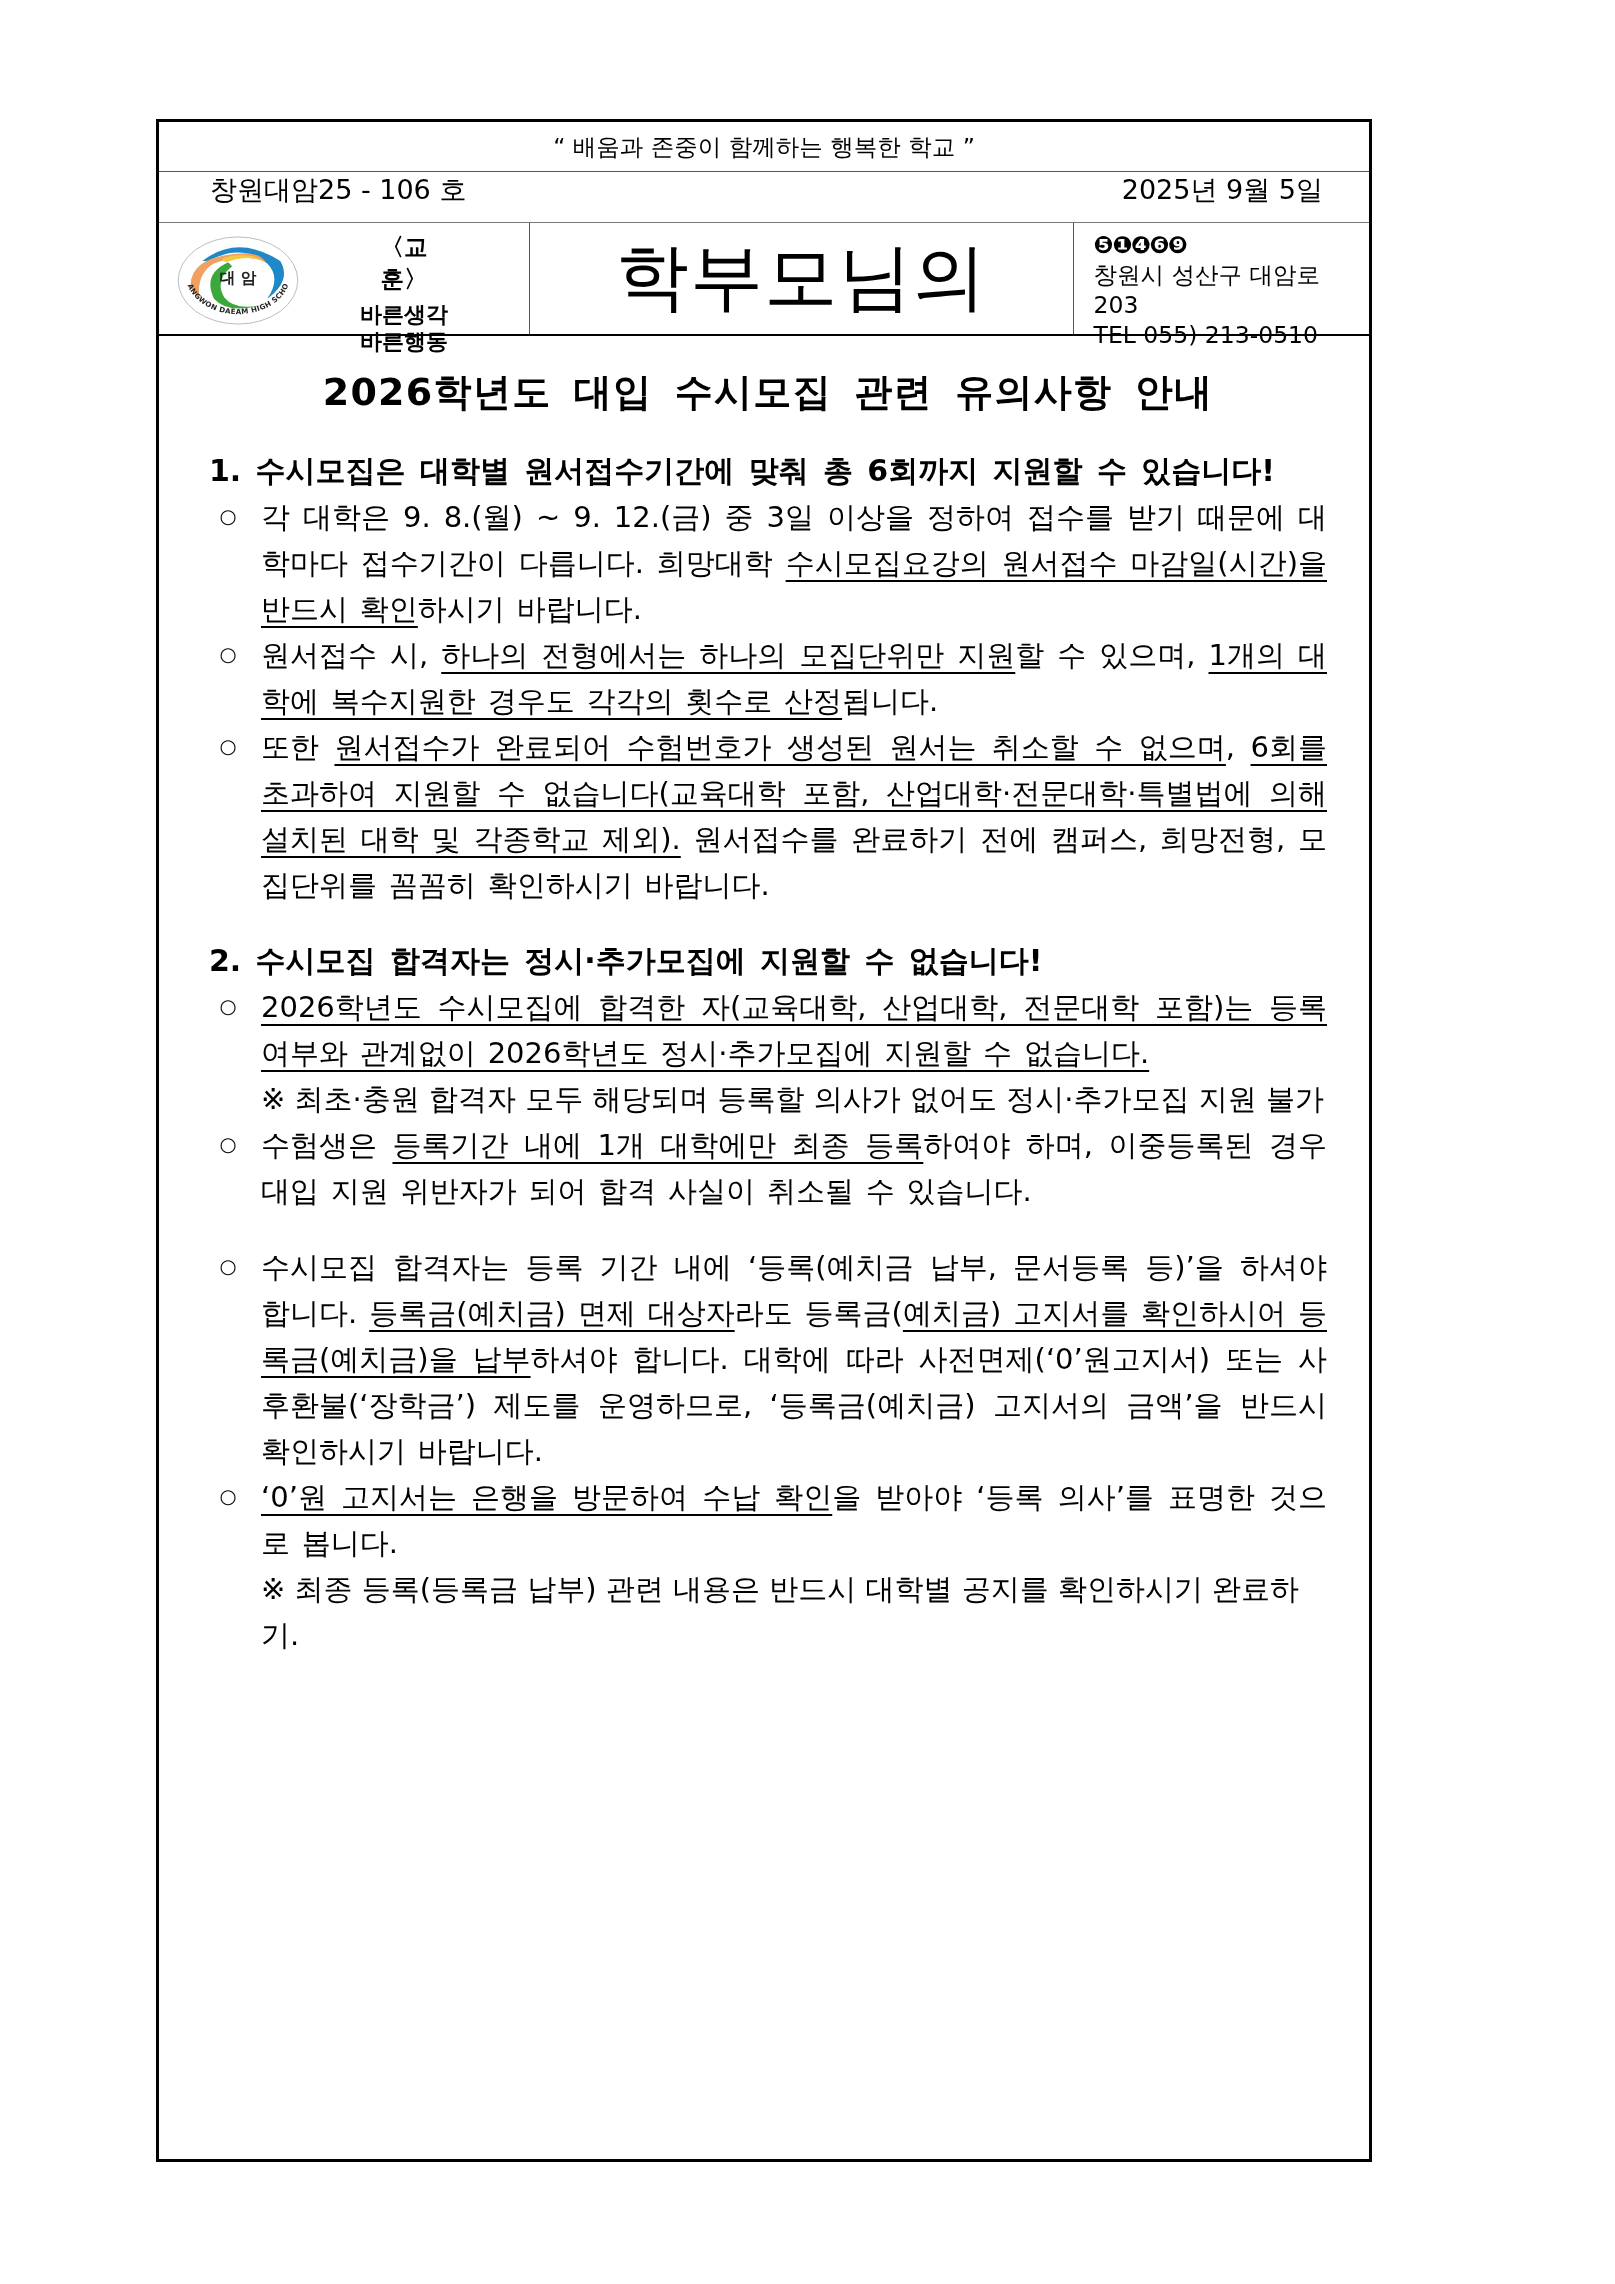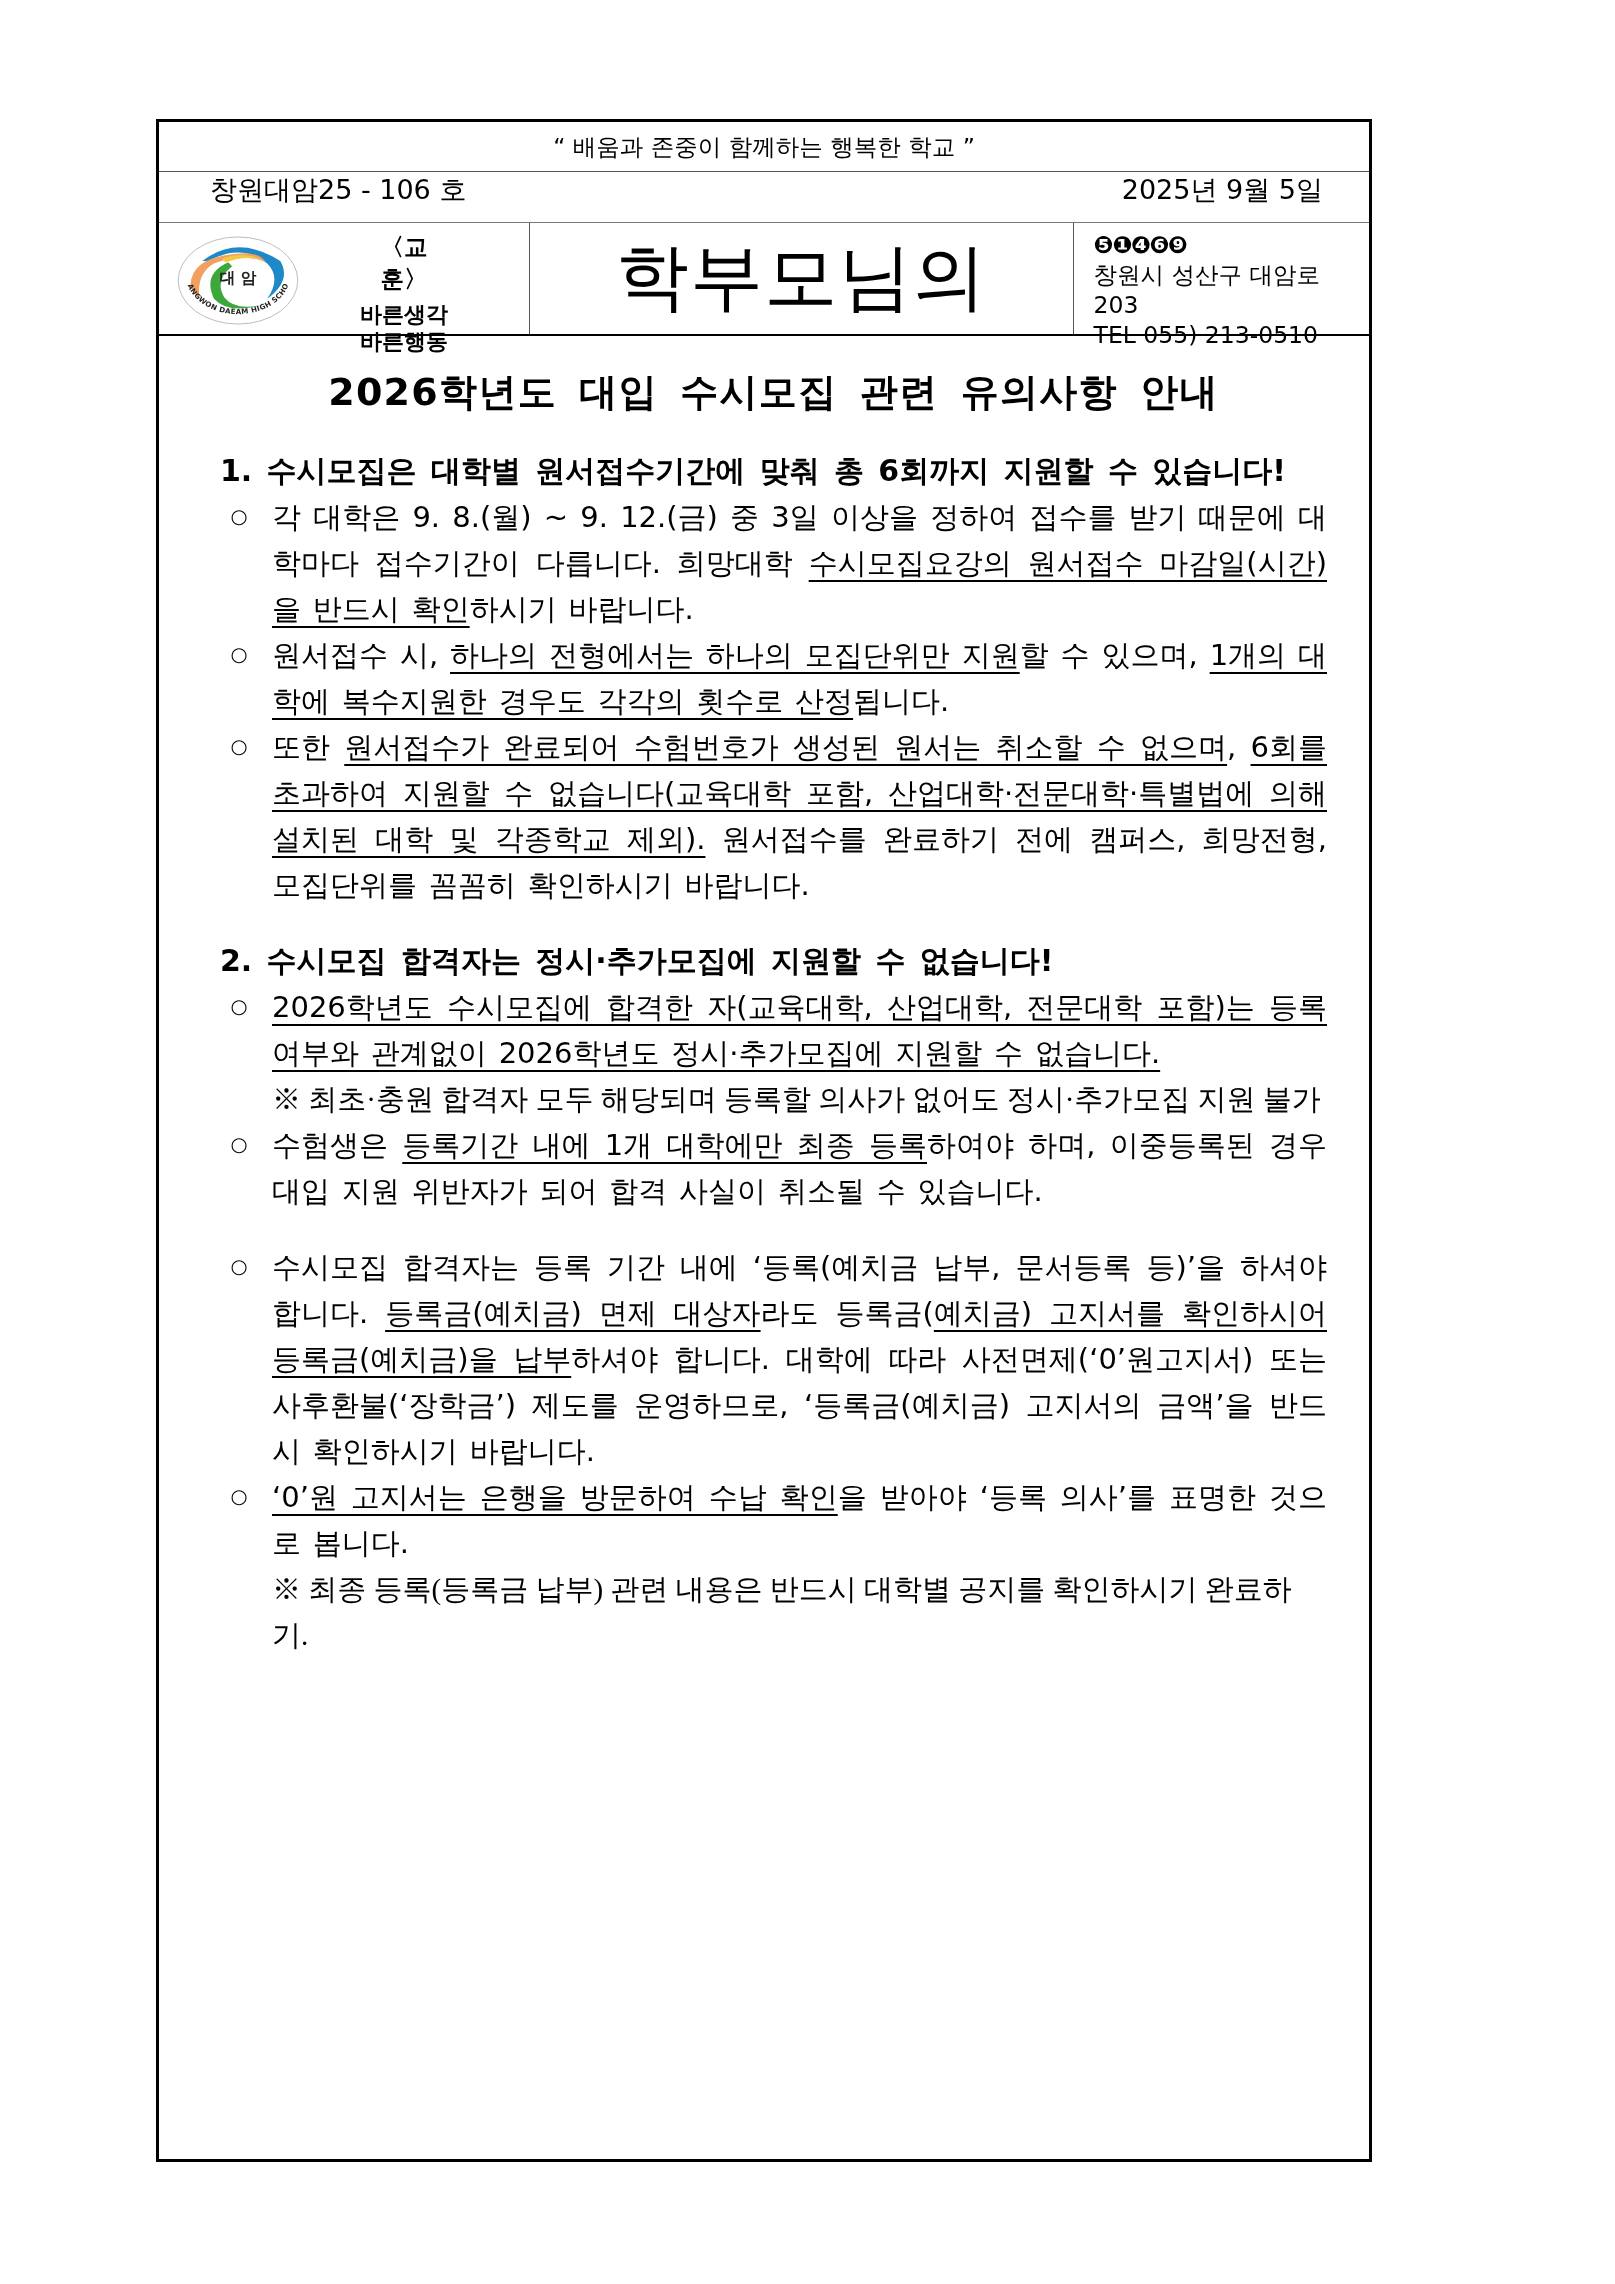--- a/index.html
+++ b/index.html
@@ -23,31 +23,31 @@
     display: flex; align-items: center; justify-content: center; }
   .mh-right { flex: 1; padding: 7.8px 0 0 19.6px; box-sizing: border-box; }
   .logo { position: absolute; left: 17px; top: 11.7px; width: 124px; height: 91px; }
   .motto-box { position: absolute; left: 196px; top: 7.8px; width: 98px; text-align: center; font-weight: bold; }
   .motto-title { font-size: 23.5px; margin-bottom: 6.5px; font-weight: bold; }
   .motto-line { font-size: 22px; line-height: 27px; }
   .newsletter-title { font-size: 73px; letter-spacing: 1.3px; font-weight: normal; }
   .postcode { font-size: 23.5px; font-weight: bold; letter-spacing: -1.3px; line-height: 29px; }
   .addr-line { font-size: 23.5px; line-height: 30px; }
 
-  .content { position: absolute; left: 11px; right: 0; top: 214px; padding: 0 42px 0 50px; box-sizing: border-box; }
+  .content { position: absolute; left: 0; right: 0; top: 214px; padding: 0 42px 0 50px; box-sizing: border-box; }
   .doc-title { text-align: center; font-size: 38px; font-weight: bold; margin-top: 31px; letter-spacing: 1.3px; word-spacing: 7.8px; }
   .intro { margin-top: 78px; font-size: 29px; line-height: 52px; }
   .intro p { margin: 0; text-align: justify; text-align-last: left; word-spacing: 3.9px; }
   .intro .indent { padding-left: 6.5px; }
   .section { margin-top: 30px; }
   .section-head { font-size: 30px; font-weight: bold; line-height: 46px; word-spacing: 3.9px; }
   .bullets { margin: 0; padding: 0; list-style: none; }
   .bullet { position: relative; padding-left: 52px; font-size: 29px; line-height: 46px; text-align: justify; word-spacing: 2.6px; }
   .bullet .mark { position: absolute; left: 10.4px; top: 0; font-size: 19.6px; }
-  .note { padding-left: 52px; font-size: 29px; line-height: 46px; font-family: Liberation Serif, serif; }
+  .note { padding-left: 52px; font-size: 29px; line-height: 46px; }
   u { text-decoration: underline; text-decoration-thickness: 2px; text-underline-offset: 6.5px; }
 </style>
 </head>
 <body>
 
 <div class="frame">
 
   <div class="row motto-row">
     <span>“ 배움과 존중이 함께하는 행복한 학교 ”</span>
   </div>

